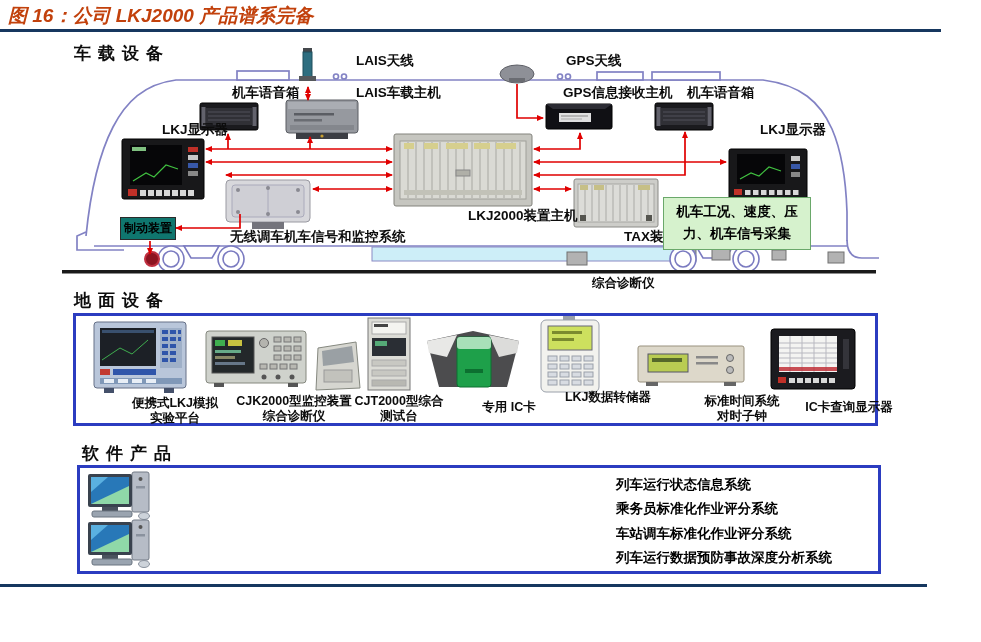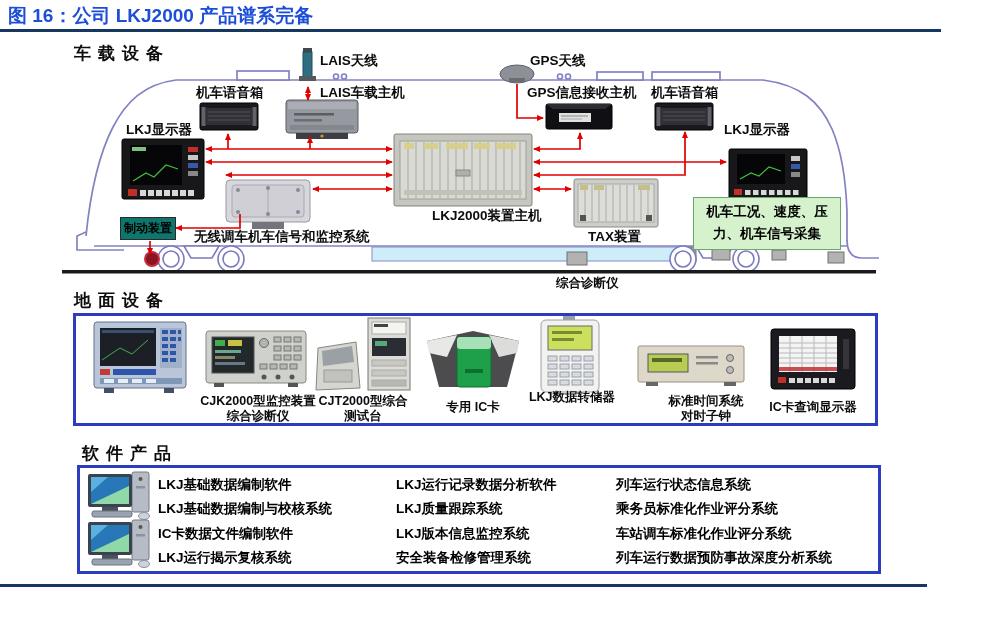--- a/index.html
+++ b/index.html
@@ -1,29 +1,29 @@
 <!DOCTYPE html>
 <html><head>
 <meta charset="utf-8">
 <style>
   html,body{margin:0;padding:0;background:#fff;}
   .page{position:relative;width:981px;height:642px;background:#fff;overflow:hidden;
         font-family:"Liberation Sans","DejaVu Sans",sans-serif;color:#000;}
-  .title{position:absolute;left:8px;top:3px;font-size:19px;font-weight:bold;color:#1d4ed8;white-space:nowrap;}
+  .title{position:absolute;left:8px;top:3px;font-size:19px;font-weight:bold;color:#c2410c;white-space:nowrap;font-style:italic;}
   .rule{position:absolute;background:#16375f;height:3px;}
   .sec{position:absolute;font-size:17px;font-weight:bold;color:#0c0c0c;letter-spacing:7px;white-space:nowrap;}
-  .lbl{position:absolute;font-weight:bold;font-size:12.5px;line-height:14px;white-space:pre-line;color:#0c0c0c;}
+  .lbl{position:absolute;font-weight:bold;font-size:12.5px;line-height:14px;white-space:pre-line;color:#0c0c0c;margin-left:36px;}
   .lbl.big{font-size:13.5px;}
   .lbl.c{transform:translateX(-50%);text-align:center;line-height:15px;}
   .groupbox{position:absolute;border:3px solid #2b3cc0;background:transparent;}
   .brakebox{position:absolute;left:120px;top:217px;width:54px;height:21px;border:1.5px solid #2a2a2a;
             background:#0f766e;font-size:12px;font-weight:bold;text-align:center;line-height:21px;}
   .greenbox{position:absolute;left:663px;top:197px;width:146px;height:48px;border:1.5px solid #6aa86a;
             background:#d6f2cd;font-size:13.5px;font-weight:bold;text-align:center;line-height:22px;
-            white-space:pre-line;padding-top:3px;margin-left:30px;}
+            white-space:pre-line;padding-top:3px;}
   .swcol{position:absolute;font-size:13.5px;font-weight:bold;line-height:24.4px;white-space:pre-line;}
   .source{position:absolute;left:8px;top:602px;font-size:17px;color:#2c55ae;white-space:nowrap;}
   .watermark{position:absolute;right:12px;top:595px;font-size:27px;font-weight:bold;color:#ffffff;
              text-shadow:2px 3px 3px rgba(45,45,45,.92),-1px -1px 1px rgba(130,130,130,.55),0 0 1px rgba(90,90,90,.7);
              white-space:nowrap;letter-spacing:1px;}
   svg.art{position:absolute;left:0;top:0;pointer-events:none;}
 </style>
 </head>
 <body>
 
@@ -423,40 +423,34 @@
   <div class="lbl big" style="left:404px;top:209px;padding-left:28px;">LKJ2000装置主机</div>
   <div class="lbl big" style="left:588px;top:230px;">TAX装置</div>
   <div class="lbl big" style="left:194px;top:230px;">无线调车机车信号和监控系统</div>
   <div class="brakebox">制动装置</div>
   <div class="greenbox">机车工况、速度、压
 力、机车信号采集</div>
   <div class="lbl" style="left:556px;top:276px;">综合诊断仪</div>
 
   <div class="sec" style="left:74px;top:289px;">地面设备</div>
   <div class="groupbox" style="left:73px;top:313px;width:799px;height:107px;"></div>
+  <div class="lbl c" style="left:139px;top:396px;">便携式LKJ模拟
+实验平台</div>
   <div class="lbl c" style="left:258px;top:394px;">CJK2000型监控装置
 综合诊断仪</div>
   <div class="lbl c" style="left:363px;top:394px;">CJT2000型综合
 测试台</div>
   <div class="lbl c" style="left:473px;top:400px;">专用 IC卡</div>
   <div class="lbl c" style="left:572px;top:390px;">LKJ数据转储器</div>
   <div class="lbl c" style="left:706px;top:394px;">标准时间系统
 对时子钟</div>
   <div class="lbl c" style="left:813px;top:400px;">IC卡查询显示器</div>
 
   <div class="sec" style="left:82px;top:442px;">软件产品</div>
   <div class="groupbox" style="left:77px;top:465px;width:798px;height:103px;"></div>
-  <div class="swcol" style="left:158px;top:473px;">LKJ基础数据编制软件
-LKJ基础数据编制与校核系统
-IC卡数据文件编制软件
-LKJ运行揭示复核系统</div>
-  <div class="swcol" style="left:396px;top:473px;">LKJ运行记录数据分析软件
-LKJ质量跟踪系统
-LKJ版本信息监控系统
-安全装备检修管理系统</div>
   <div class="swcol" style="left:616px;top:473px;">列车运行状态信息系统
 乘务员标准化作业评分系统
 车站调车标准化作业评分系统
 列车运行数据预防事故深度分析系统</div>
 
   <div class="rule" style="left:0;top:584px;width:927px;"></div>
 
 </div>
 
 </body></html>

